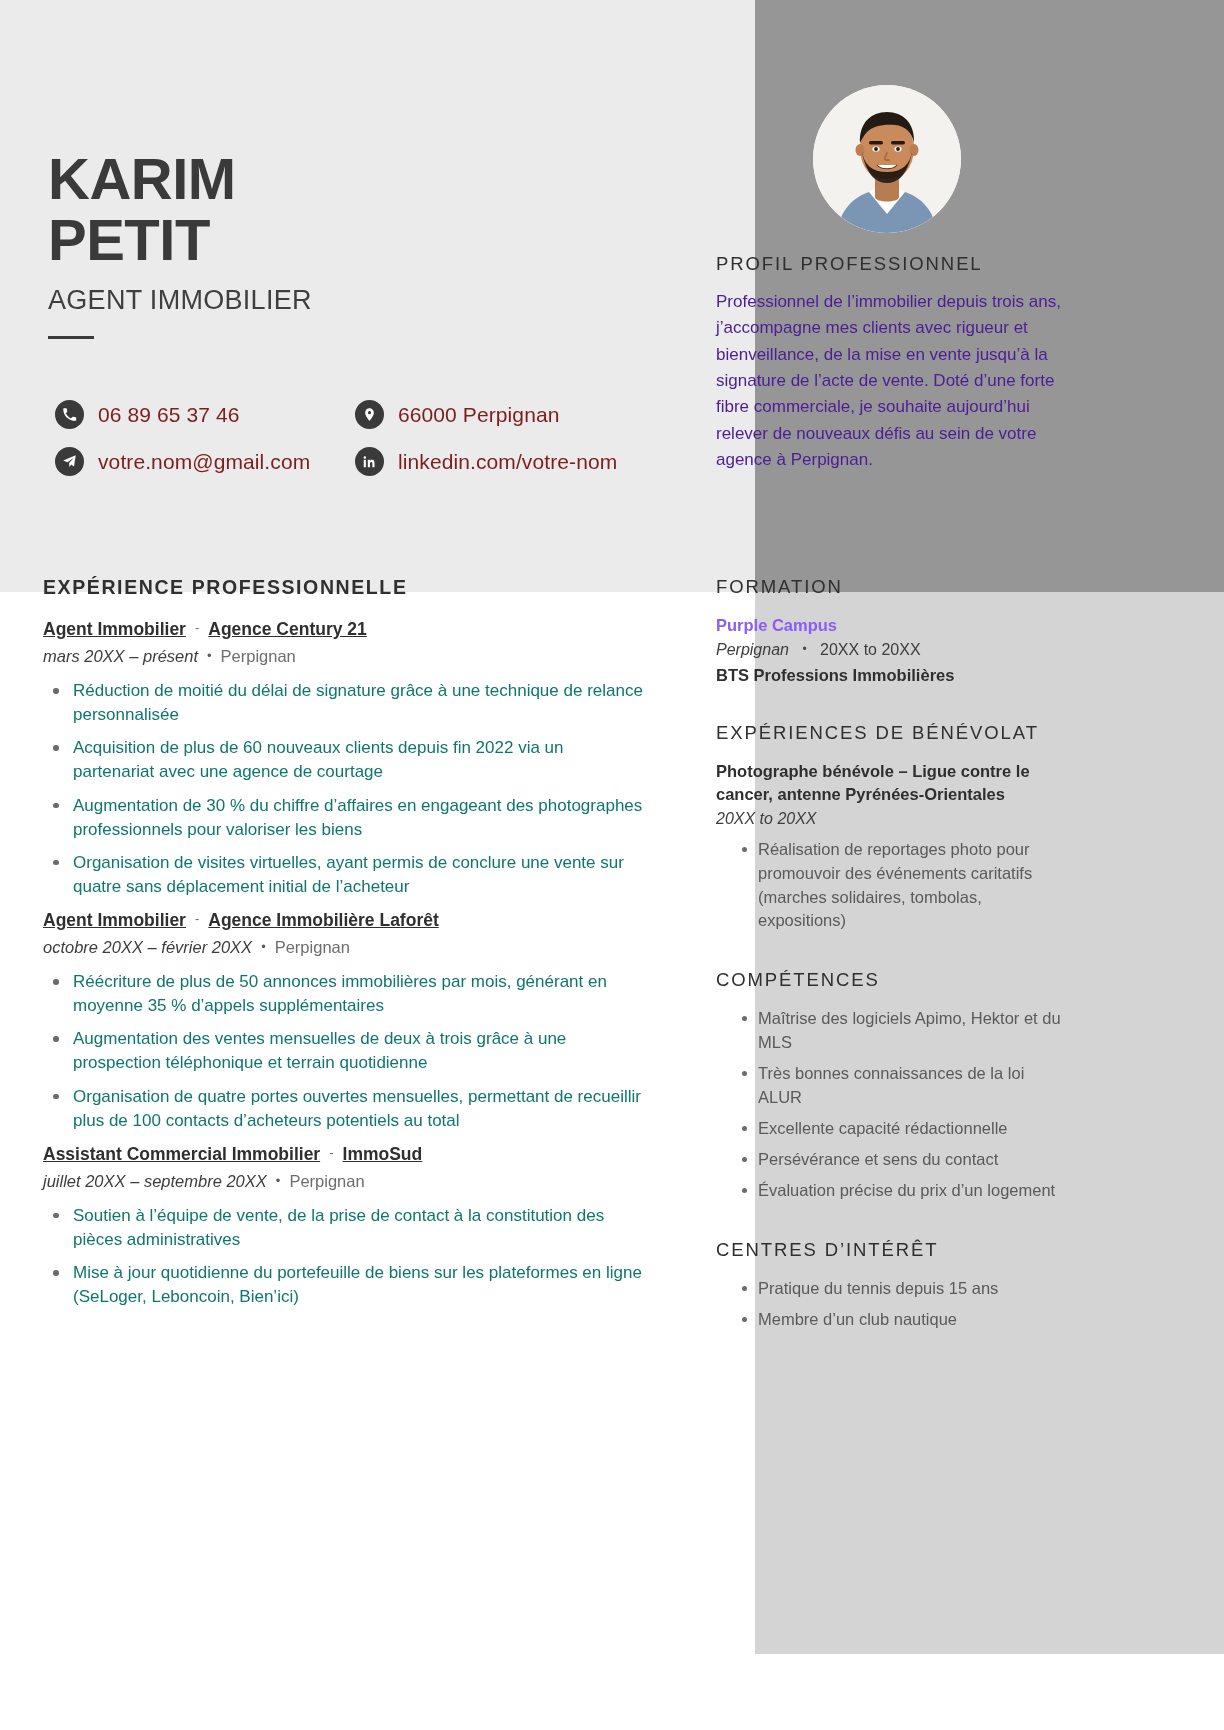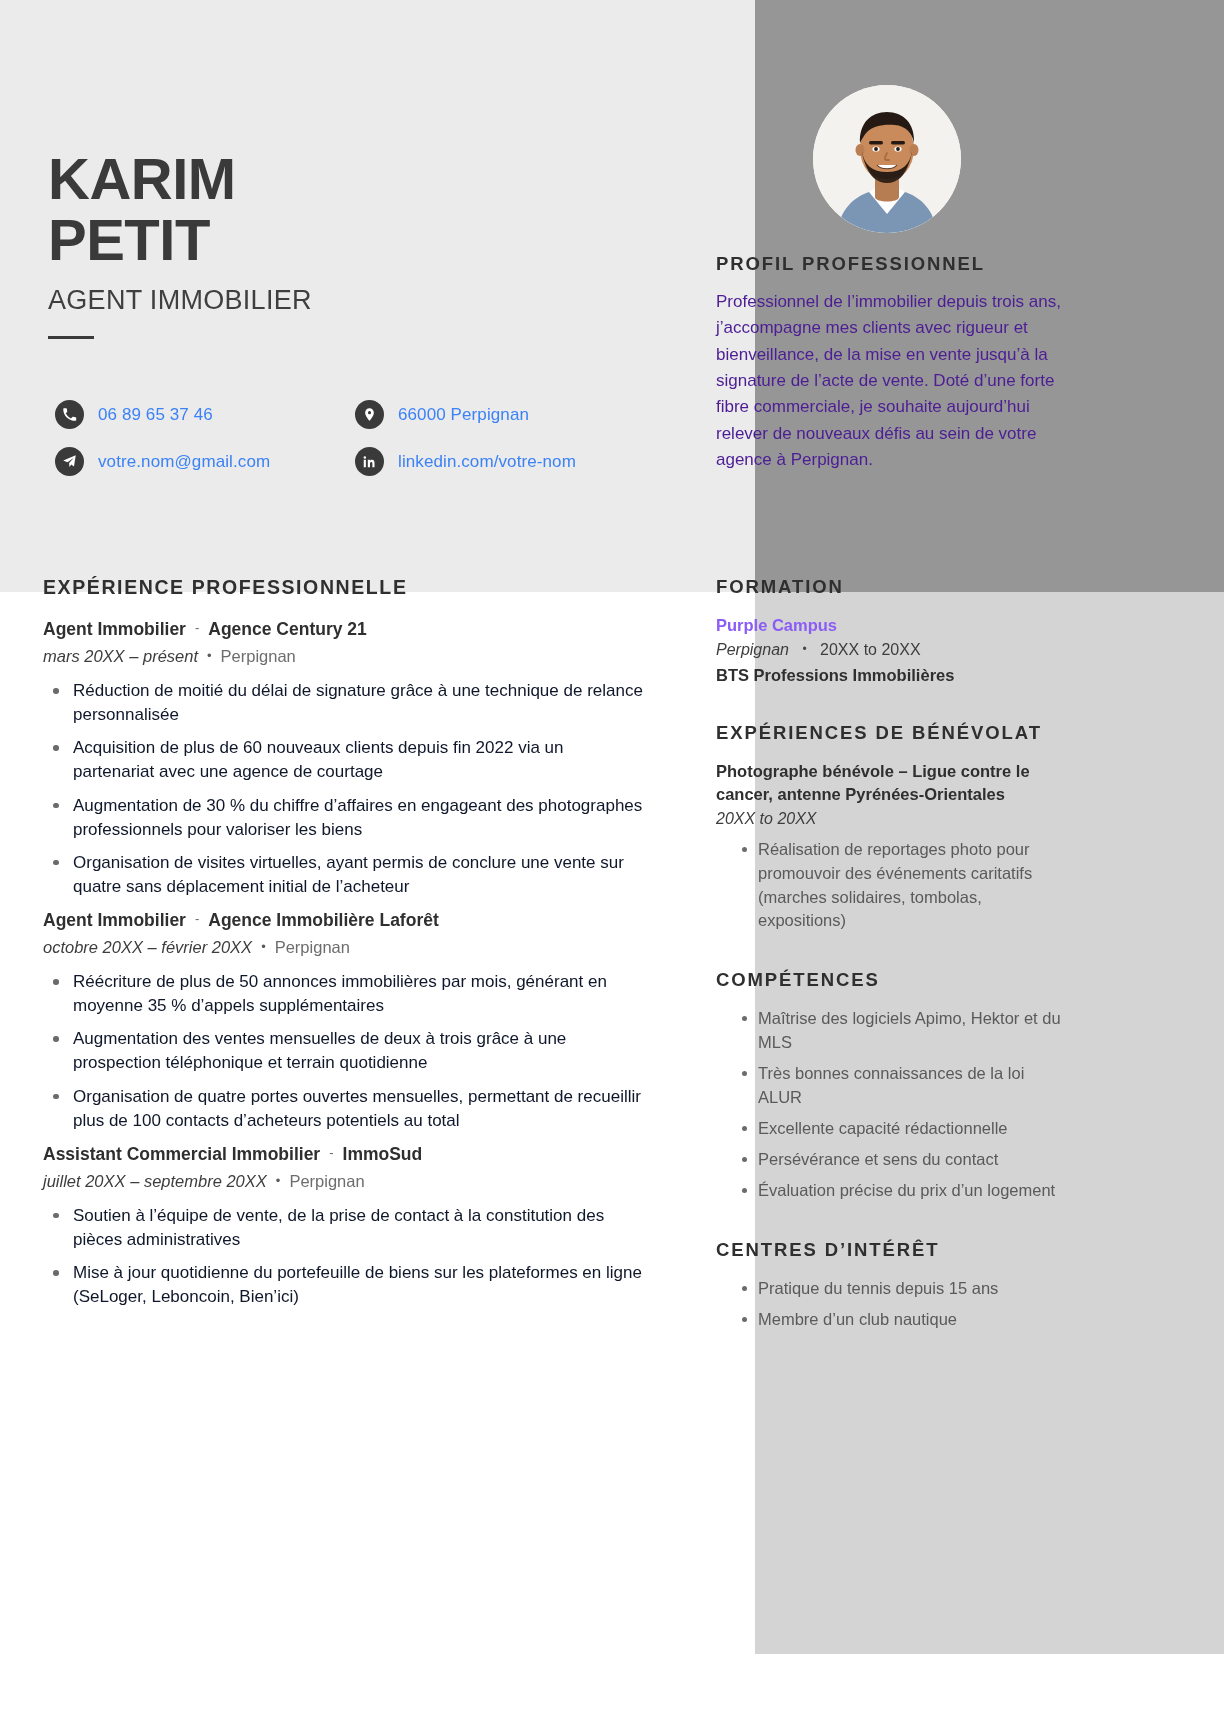--- a/index.html
+++ b/index.html
@@ -86,22 +86,22 @@
     width: 29px; height: 29px;
     border-radius: 50%;
     background: #3a3a3a;
     display: flex;
     align-items: center;
     justify-content: center;
     flex: 0 0 29px;
   }
   .c-icon svg { width: 15px; height: 15px; fill: #ffffff; }
   .c-text {
-    font-size: 17px;
-    color: #3b82f6;
+    font-size: 21px;
+    color: #7f1d1d;
     letter-spacing: 0.1px;
     white-space: nowrap;
   }
 
   
   .photo-wrap {
     position: absolute;
     left: 813px; top: 85px;
     width: 148px; height: 148px;
     border-radius: 50%;
@@ -111,21 +111,21 @@
   .photo-svg { display: block; width: 148px; height: 148px; }
 
   
   .profile {
     position: absolute;
     left: 716px; top: 253px;
     width: 352px;
   }
   .side-h {
     font-size: 18.5px;
-    font-weight: 700;
+    font-weight: 400;
     letter-spacing: 1.9px;
     color: #2f2f2f;
     text-transform: uppercase;
   }
   .profile p {
     margin-top: 14px;
     font-size: 17px;
     line-height: 1.55;
     color: #4c1d95;
   }
@@ -144,20 +144,21 @@
     text-transform: uppercase;
     margin-bottom: 19px;
   }
   .job { margin-bottom: 7px; }
   .job + .job { margin-top: 10px; }
   .job-head {
     font-size: 17.5px;
     font-weight: 700;
     color: #2f2f2f;
     line-height: 1.3;
+    text-decoration: underline;
   }
   .job-head .dash {
     display: inline-block;
     margin: 0 9px;
     color: #666;
     font-weight: 400;
     font-size: 13px;
     vertical-align: 3px;
   }
   .job-meta {
@@ -182,21 +183,21 @@
   ul.bullets {
     margin-top: 12px;
     list-style: none;
   }
   ul.bullets li {
     position: relative;
     padding-left: 30px;
     margin-bottom: 9px;
     font-size: 17px;
     line-height: 1.42;
-    color: #0f172a;
+    color: #0f766e;
   }
   ul.bullets li::before {
     content: "";
     position: absolute;
     left: 10px; top: 9px;
     width: 5.5px; height: 5.5px;
     border-radius: 50%;
     background: #6b6b6b;
   }
 

